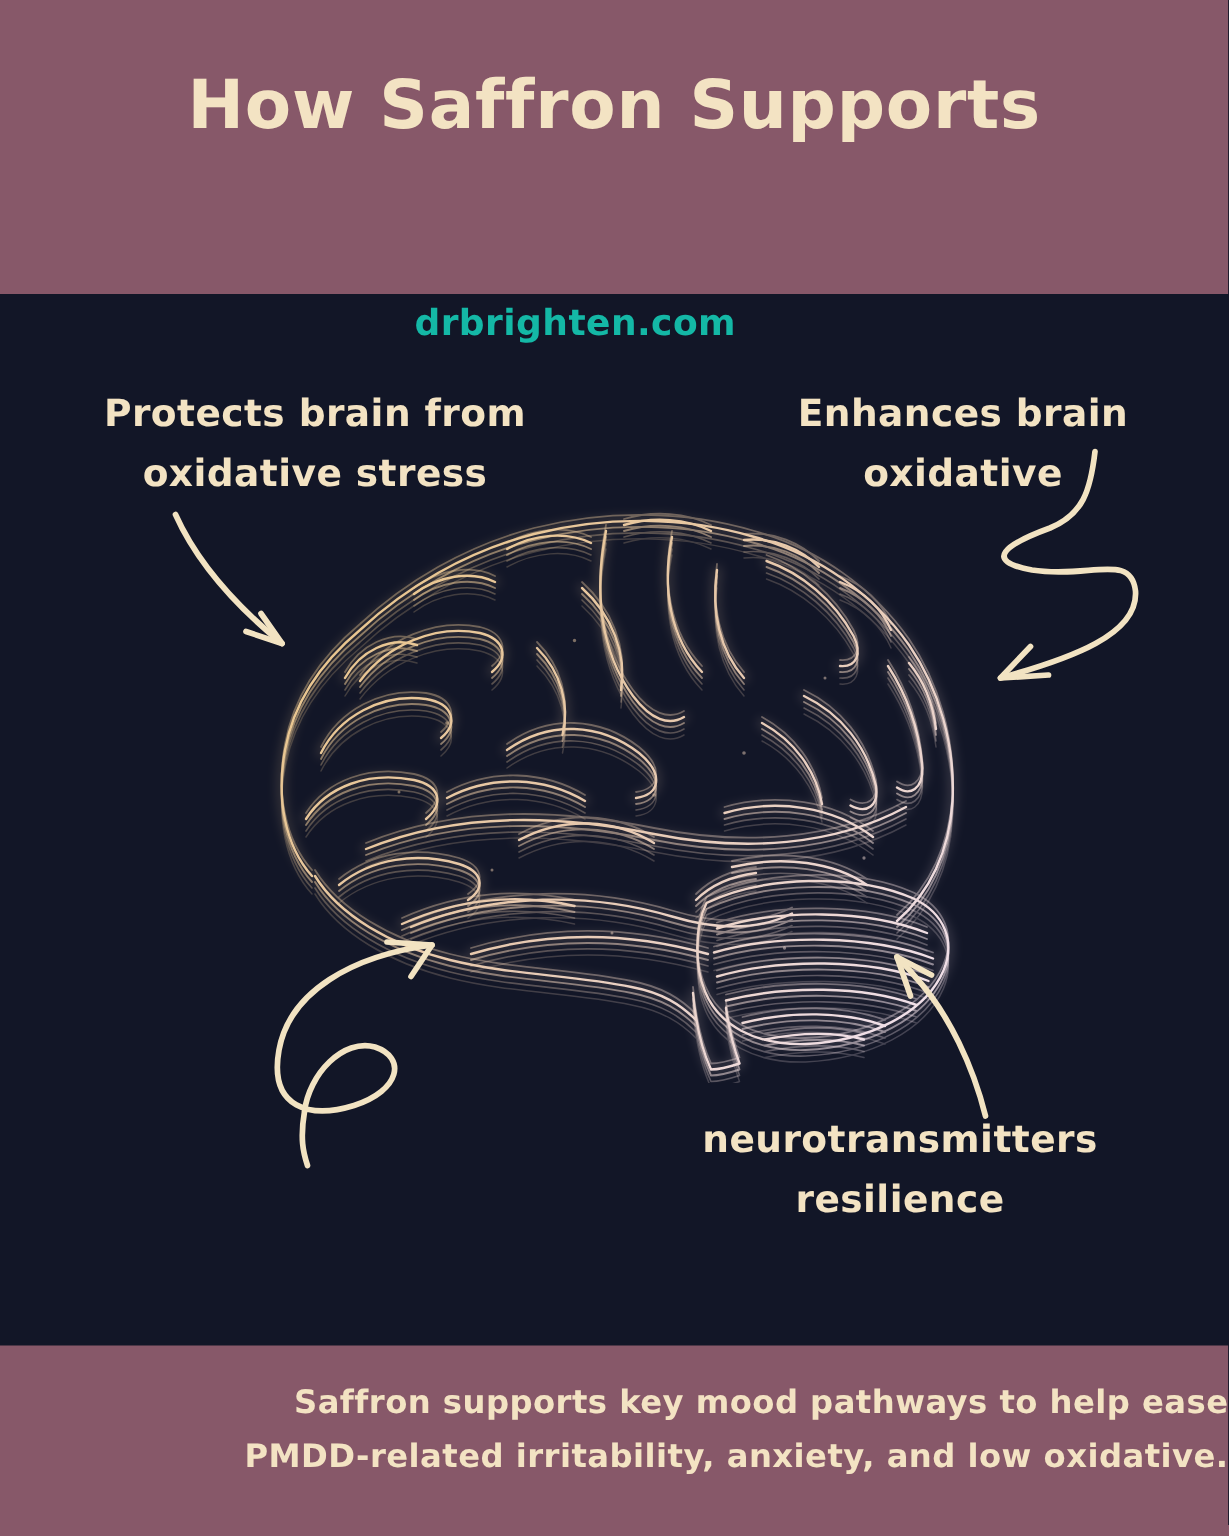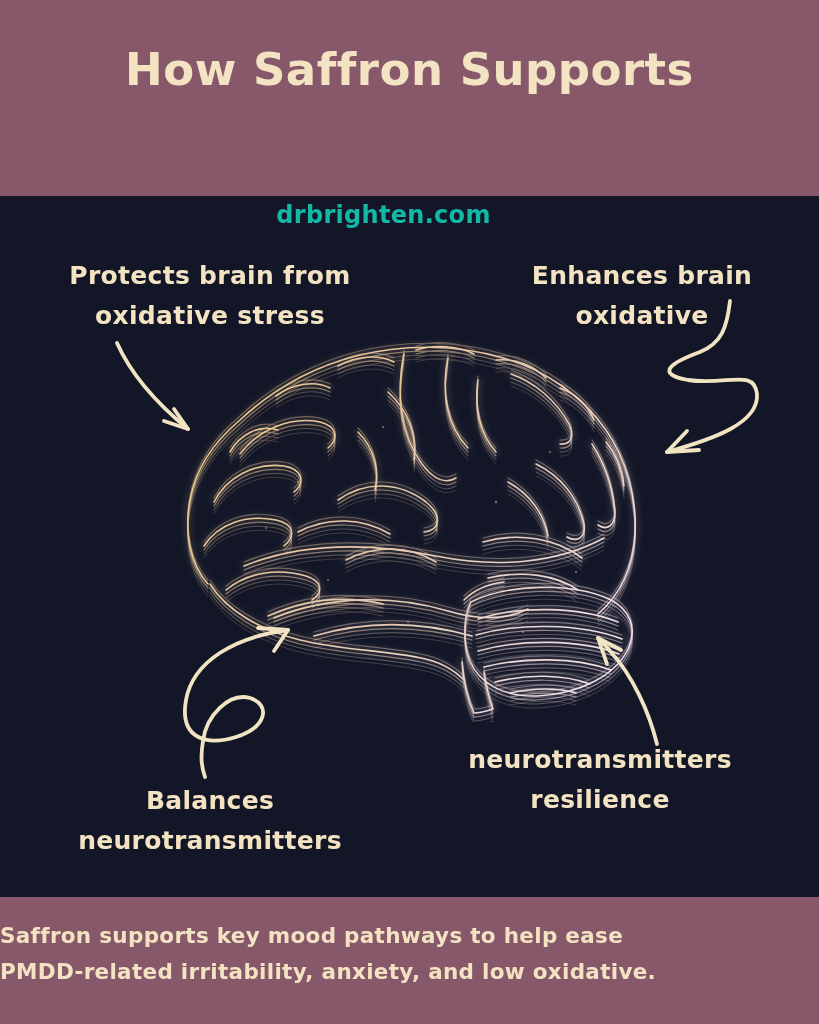--- a/index.html
+++ b/index.html
@@ -22,21 +22,21 @@
   }
   .label{
     position:absolute;text-align:center;color:#f3e3c3;
     font-size:25px;font-weight:700;line-height:40px;letter-spacing:.3px;
   }
   .label-tl{left:30px; top:256px;width:360px;}
   .label-tr{left:477px;top:256px;width:330px;}
   .label-bl{left:30px; top:781px;width:360px;}
   .label-br{left:420px;top:740px;width:360px;}
   .caption{
-    position:absolute;top:918px;left:0;width:819px;text-align:left;
+    position:absolute;top:918px;left:0;width:819px;text-align:right;
     color:#f3e3c3;font-size:21.5px;font-weight:700;line-height:36px;letter-spacing:.3px;
   }
   .brain-svg{position:absolute;left:178px;top:332px;}
   .arrows-svg{position:absolute;left:0;top:0;pointer-events:none;}
 </style>
 </head>
 <body>
 
 <div class="page">
 
@@ -162,24 +162,20 @@
   </svg>
 
   <div class="label label-tl">
     <div>Protects brain from</div>
     <div>oxidative stress</div>
   </div>
   <div class="label label-tr">
     <div>Enhances brain</div>
     <div>oxidative</div>
   </div>
-  <div class="label label-bl">
-    <div>Balances</div>
-    <div>neurotransmitters</div>
-  </div>
   <div class="label label-br">
     <div>neurotransmitters</div>
     <div>resilience</div>
   </div>
 
   <div class="band band-bottom"></div>
   <div class="caption">
     <div>Saffron supports key mood pathways to help ease</div>
     <div>PMDD-related irritability, anxiety, and low oxidative.</div>
   </div>

